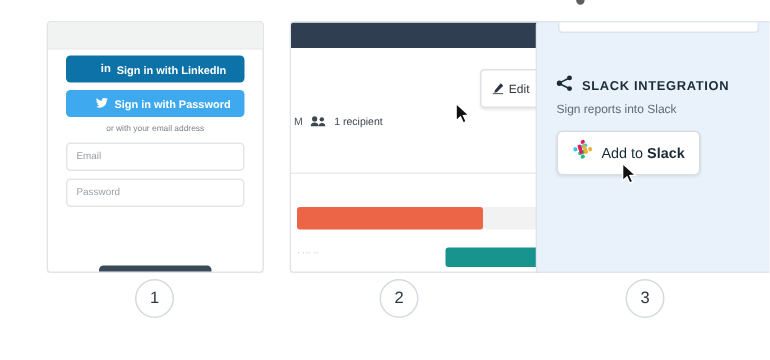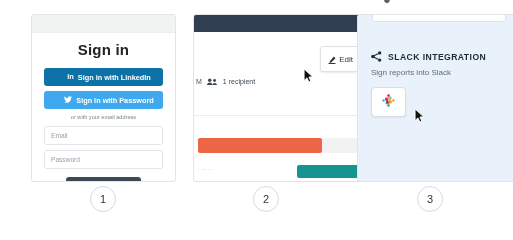--- a/index.html
+++ b/index.html
@@ -90,21 +90,20 @@
 <body>
 
 <div class="stage">
 
   <div class="topglyph">●</div>
 
   <div class="panel" id="panel1">
     <div class="card" id="p1">
       <div class="topstrip"></div>
       <div class="inner">
-        <div class="signin-title">Sign in</div>
 
         <div class="sbtn li" style="background: rgb(13, 114, 168);">
           <span class="gl">in</span>
           <span>Sign in with LinkedIn</span>
         </div>
 
         <div class="sbtn tw" style="background: rgb(63, 169, 240);">
           <span class="gl">
             <svg width="8" height="7" viewBox="0 0 16 13">
                 <path fill="#fff" d="M16 1.5a6.6 6.6 0 0 1-1.9.5A3.3 3.3 0 0 0 15.5.2a6.6 6.6 0 0 1-2.1.8A3.3 3.3 0 0 0 7.8 4 9.3 9.3 0 0 1 1.1.6a3.3 3.3 0 0 0 1 4.4A3.3 3.3 0 0 1 .6 4.6a3.3 3.3 0 0 0 2.6 3.3 3.3 3.3 0 0 1-1.5.1 3.3 3.3 0 0 0 3.1 2.3A6.6 6.6 0 0 1 0 11.7a9.3 9.3 0 0 0 5 1.5c6 0 9.4-5 9.2-9.6A6.7 6.7 0 0 0 16 1.5z"></path>
@@ -197,20 +196,21 @@
             <rect x="6.3" y="0.4" width="3.4" height="3.1" rx="1.5" fill="#e01e5a" transform="rotate(-20 8 2)"></rect>
             <rect x="6.3" y="12.5" width="3.4" height="3.1" rx="1.5" fill="#2eb67d" transform="rotate(-20 8 14)"></rect>
             <rect x="0.4" y="6.3" width="3.1" height="3.4" rx="1.5" fill="#36c5f0" transform="rotate(-20 2 8)"></rect>
             <rect x="12.5" y="6.3" width="3.1" height="3.4" rx="1.5" fill="#ecb22e" transform="rotate(-20 14 8)"></rect>
             <rect x="4.1" y="4.1" width="7.8" height="2.9" rx="1.4" fill="#36c5f0" transform="rotate(-20 8 5.5)"></rect>
             <rect x="4.1" y="9" width="7.8" height="2.9" rx="1.4" fill="#2eb67d" transform="rotate(-20 8 10.4)"></rect>
             <rect x="4.6" y="4.1" width="2.9" height="7.8" rx="1.4" fill="#e01e5a" transform="rotate(-20 6 8)"></rect>
             <rect x="8.5" y="4.1" width="2.9" height="7.8" rx="1.4" fill="#ecb22e" transform="rotate(-20 10 8)"></rect>
           </svg>
         </span>
+        <span class="sbtxt"><span>Add to </span><b>Slack</b></span>
       </div>
     </div>
   </div>
   <div class="cursor" id="cursor3">
     <svg width="11" height="15" viewBox="0 0 12 17">
         <path fill="#111" stroke="#fff" stroke-width="1" d="M1 1.2 1 14.2 4.3 11.2 6.4 15.8 8.6 14.8 6.5 10.3 10.7 10z"></path>
       </svg>
   </div>
   <div class="numcircle" id="num3">3</div>
 

